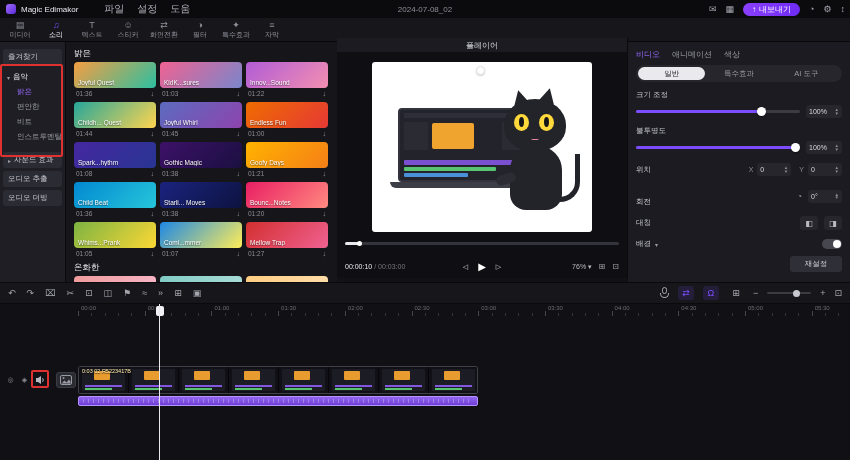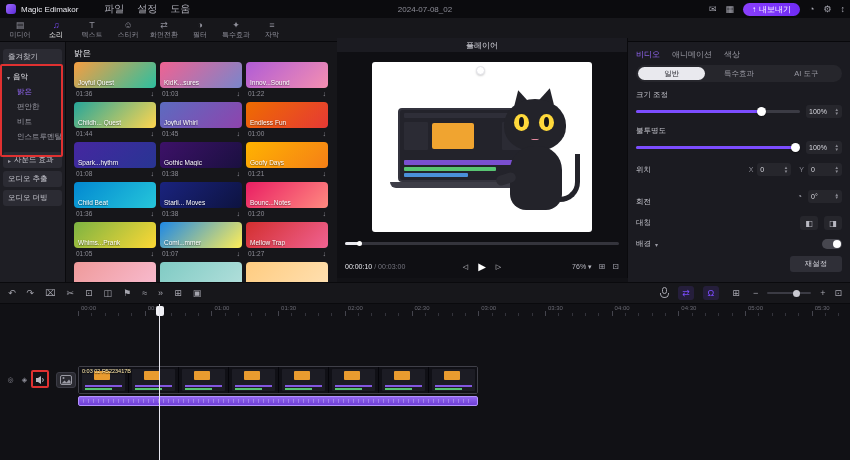--- a/index.html
+++ b/index.html
@@ -393,20 +393,21 @@
         <div class="mcard">
          <div class="mthumb" style="background:linear-gradient(135deg,#d32f2f,#f06292)">
            <div class="mtitle">Mellow Trap</div>
          </div>
          <div class="mmeta">
             <span class="mdur">01:27</span>
             <span class="mdl">↓</span>
           </div>
        </div>
       </div>
+      <div class="sec-title">온화한</div>
       <div class="mgrid">
         <div class="mcard">
          <div class="mthumb" style="background:linear-gradient(135deg,#ef9a9a,#f8bbd0)">
            <div class="mtitle"></div>
          </div>
 
        </div>
         <div class="mcard">
          <div class="mthumb" style="background:linear-gradient(135deg,#80cbc4,#b2dfdb)">
            <div class="mtitle"></div>

